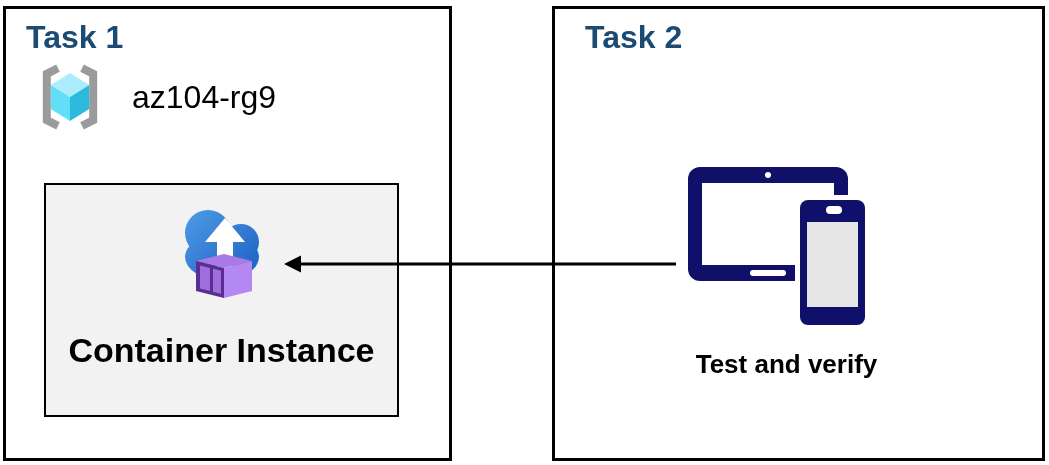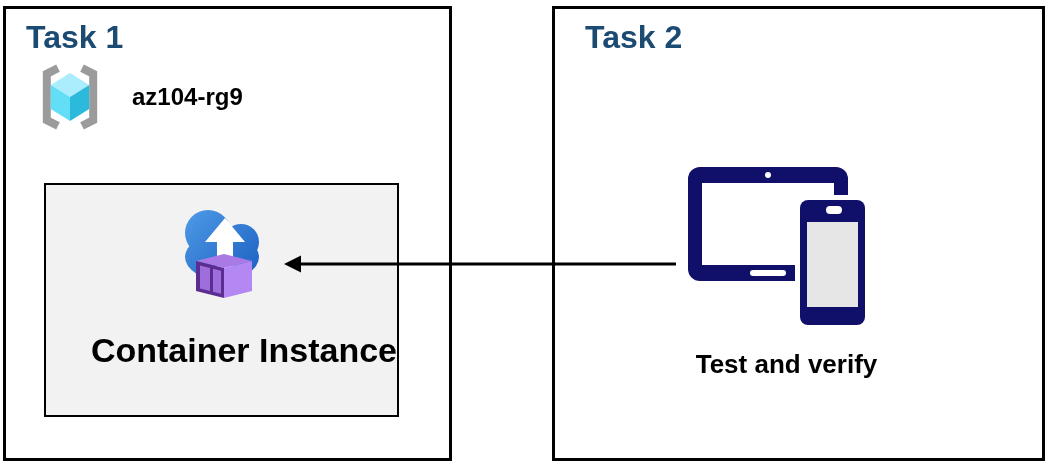--- a/index.html
+++ b/index.html
@@ -35,22 +35,22 @@
 
   .rg-row {
     position: absolute;
     left: 24px;
     top: 52px;
     display: flex;
     align-items: center;
     gap: 22px;
   }
   .rg-name {
-    font-size: 24px;
-    font-weight: bold;
+    font-size: 32px;
+    font-weight: normal;
     color: #000;
   }
 
   .ci-box {
     position: absolute;
     left: 38px;
     top: 174px;
     width: 355px;
     height: 234px;
     box-sizing: border-box;
@@ -61,21 +61,21 @@
     position: absolute;
     left: 50%;
     top: 14px;
     transform: translateX(-50%);
   }
   .ci-label {
     position: absolute;
     left: 0;
     right: 0;
     top: 146px;
-    text-align: right;
+    text-align: center;
     font-size: 34px;
     font-weight: bold;
     color: #000;
   }
 
   .devices-icon {
     position: absolute;
     left: 133px;
     top: 158px;
   }

